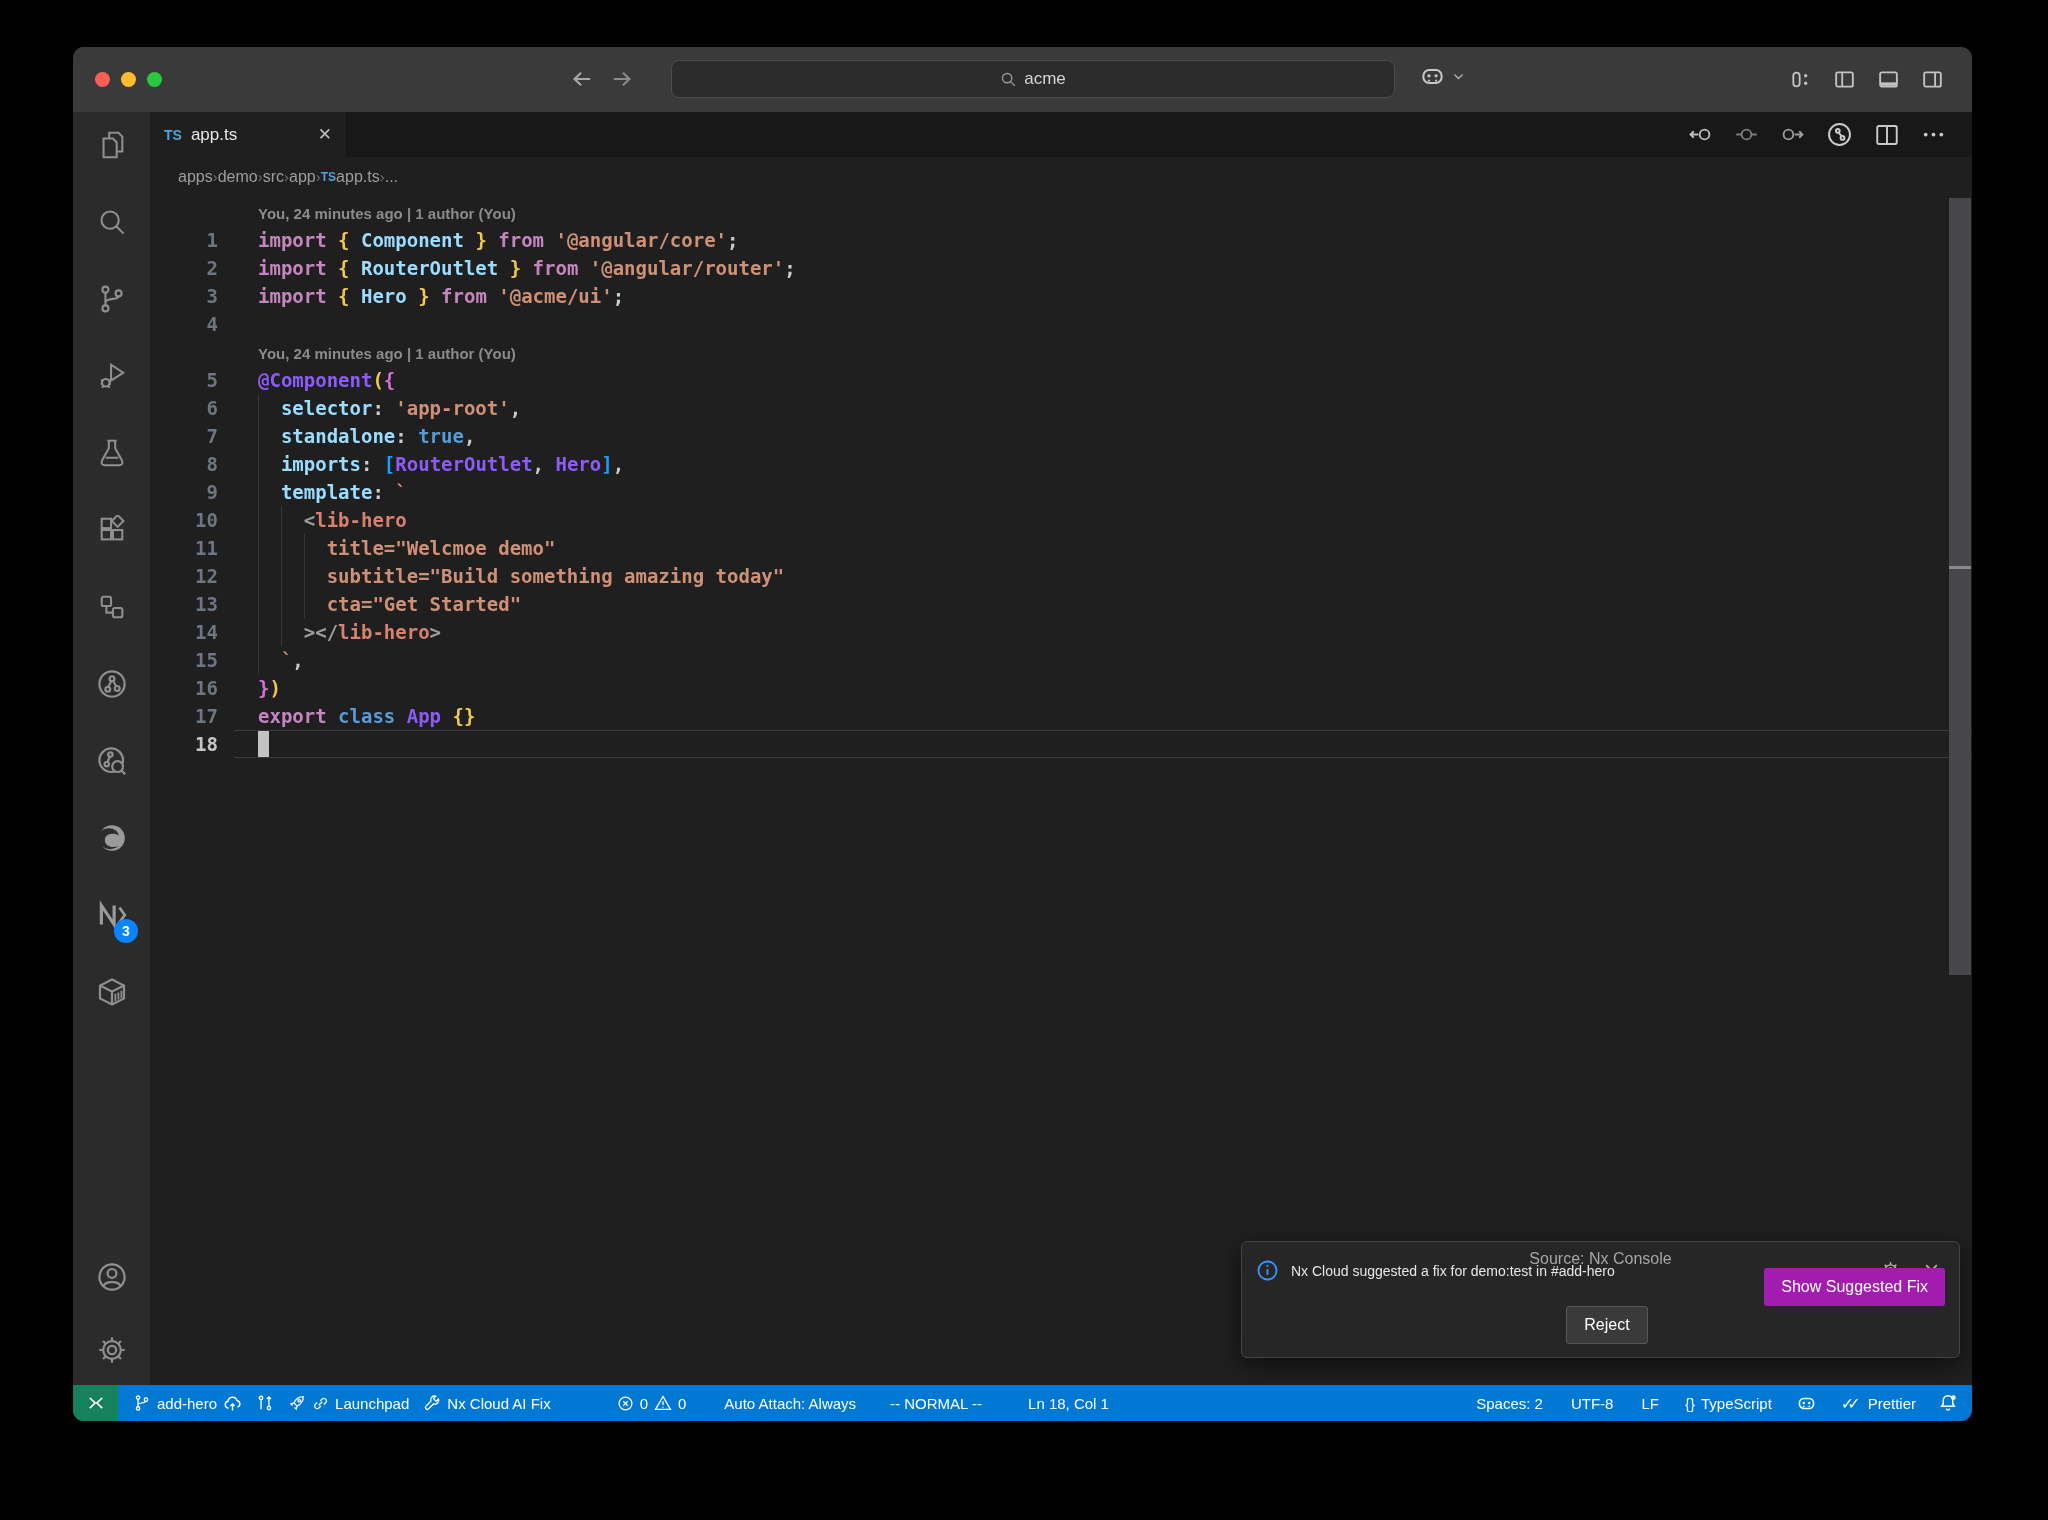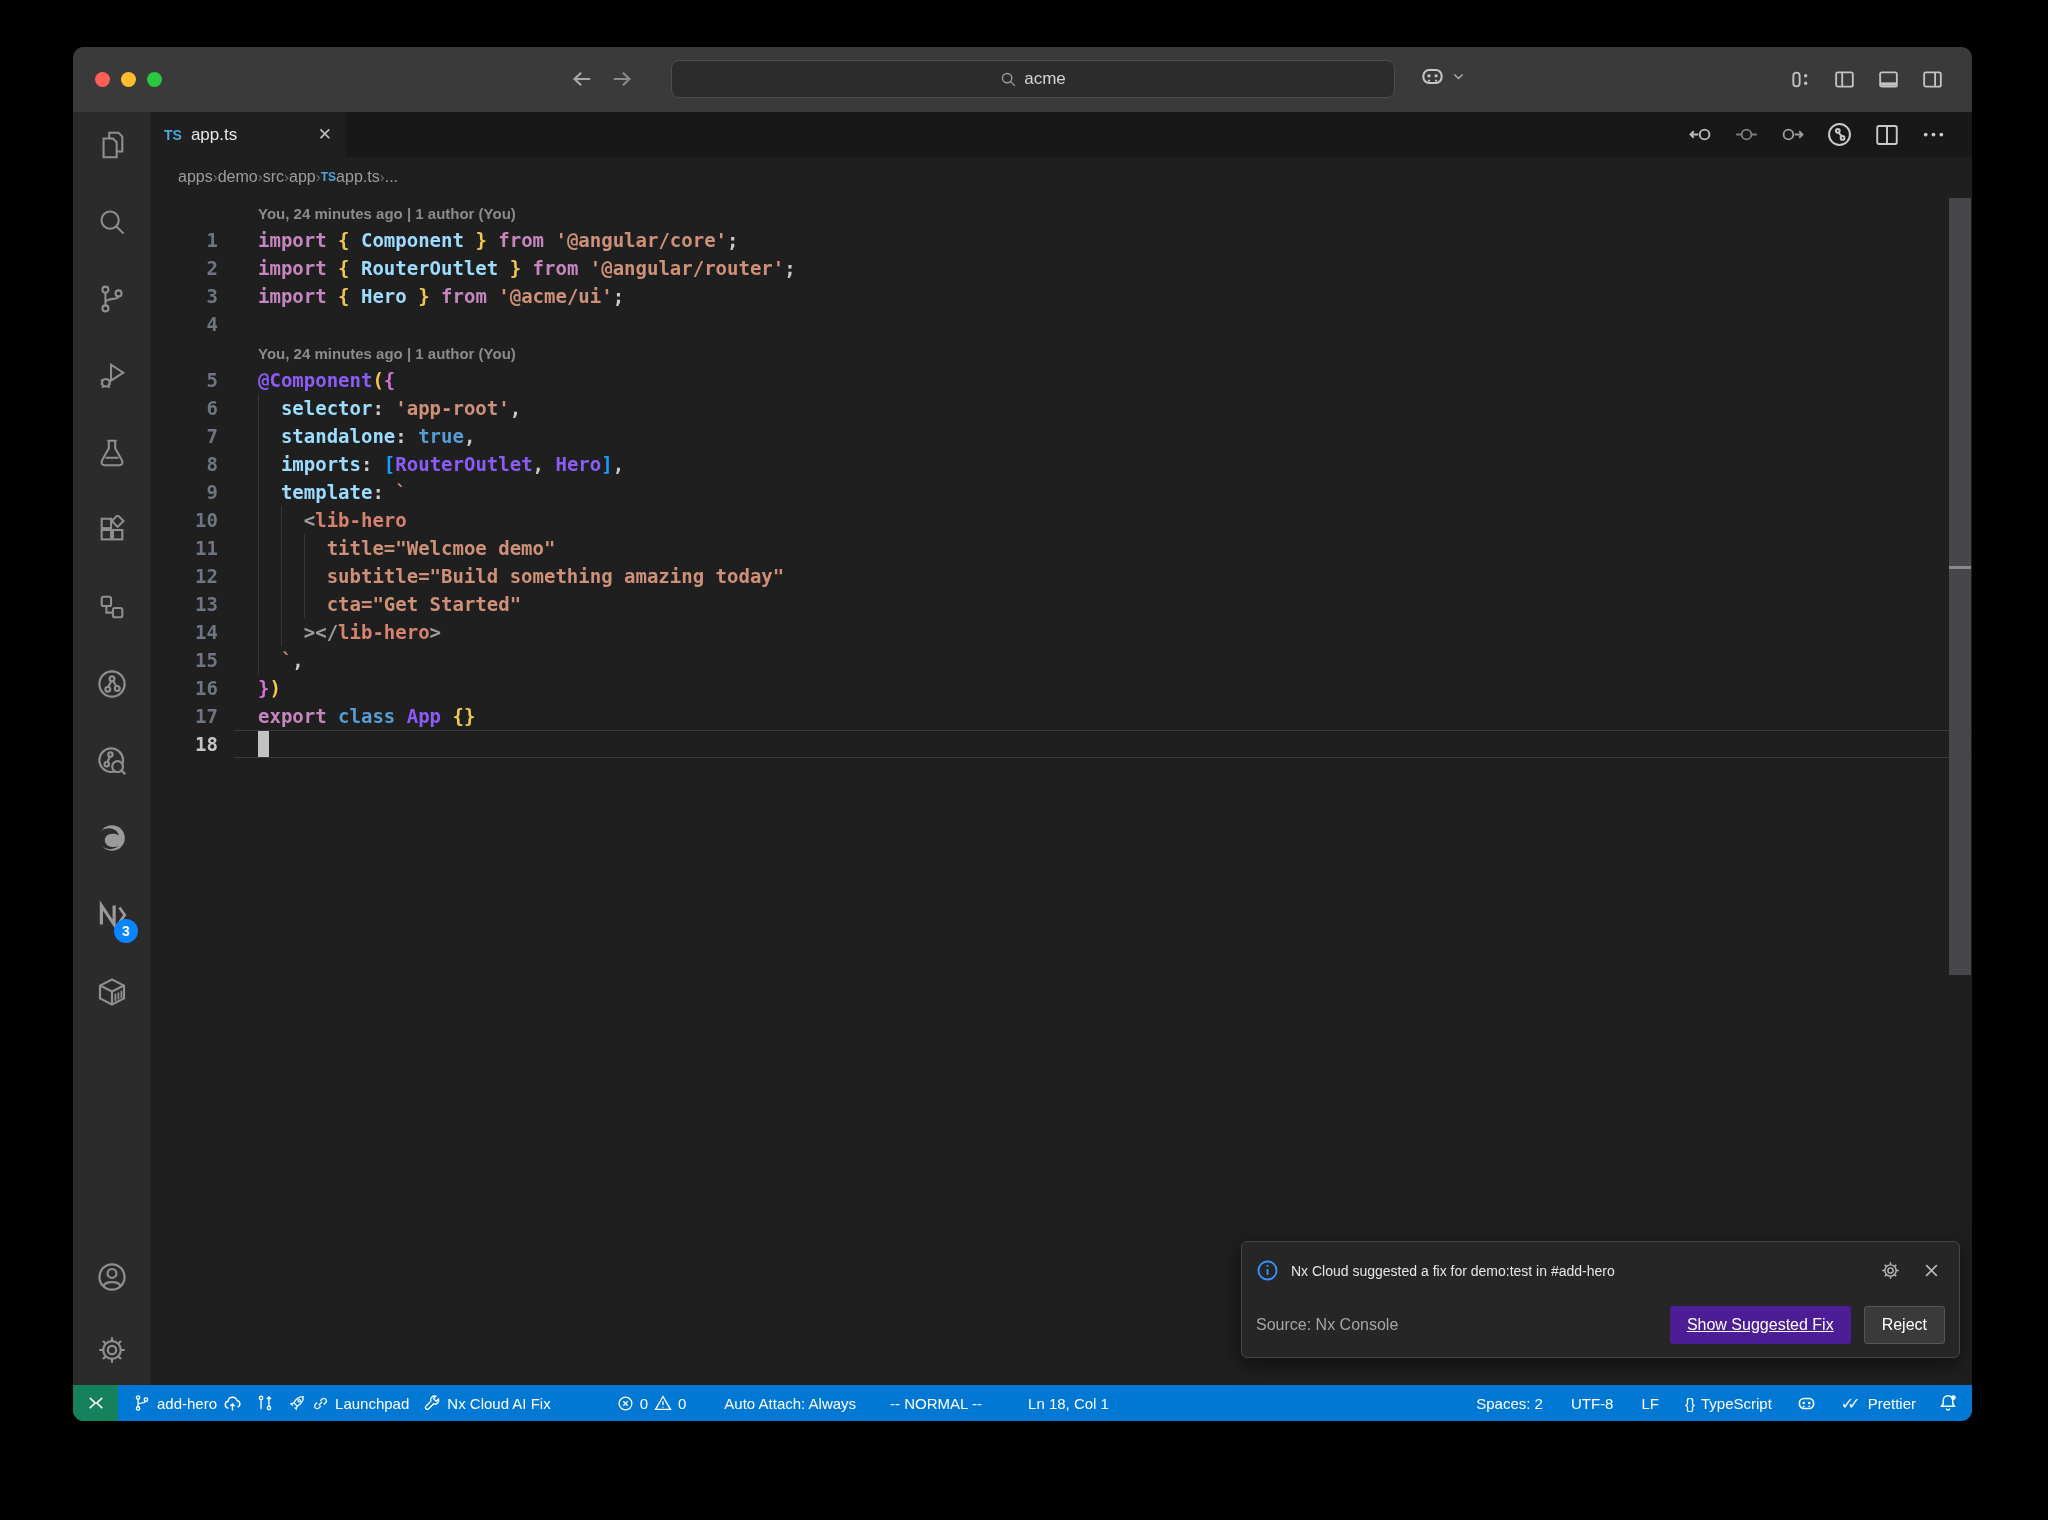--- a/index.html
+++ b/index.html
@@ -61,24 +61,24 @@
     display:flex;align-items:center;color:#fff;font-size:15px;}
   .remote{width:45px;height:36px;background:#16825d;display:flex;align-items:center;justify-content:center;flex:none;}
   .sb-item{display:flex;align-items:center;gap:6px;padding:0 7px;white-space:nowrap;}
   .sb-right{margin-left:auto;display:flex;align-items:center;padding-right:14px;}
   .checks{letter-spacing:-7px;margin-right:8px;font-size:16px;}
   
   .toast{position:absolute;right:12px;bottom:63px;width:719px;height:117px;background:#262627;
     border:1px solid #454545;border-radius:6px;box-shadow:0 6px 22px rgba(0,0,0,.55);box-sizing:border-box;}
   .toast-top{display:flex;align-items:center;gap:12px;padding:17px 18px 0 14px;}
   .toast-title{flex:1;color:#e6e6e6;font-size:14px;}
-  .toast-bottom{position:absolute;left:14px;right:14px;bottom:13px;display:flex;align-items:center;}
+  .toast-bottom{position:absolute;left:14px;right:14px;bottom:13px;display:flex;align-items:center;flex-direction:column;}
   .toast-source{color:#a6a6a6;font-size:16px;}
   .btn{height:38px;border-radius:3px;display:flex;align-items:center;padding:0 17px;font-size:16px;box-sizing:border-box;}
-  .btn.primary{background:#4c1d95;color:#fff;margin-left:auto;text-decoration:underline;}
+  .btn.primary{background:#a21caf;color:#fff;margin-left:auto;}
   .btn.secondary{background:#3a3a3a;border:1px solid #565656;color:#fff;margin-left:13px;}
   svg{display:block}
 </style>
 </head>
 <body>
 
 <div class="window">
 
   <div class="titlebar">
     <div class="traffic">

